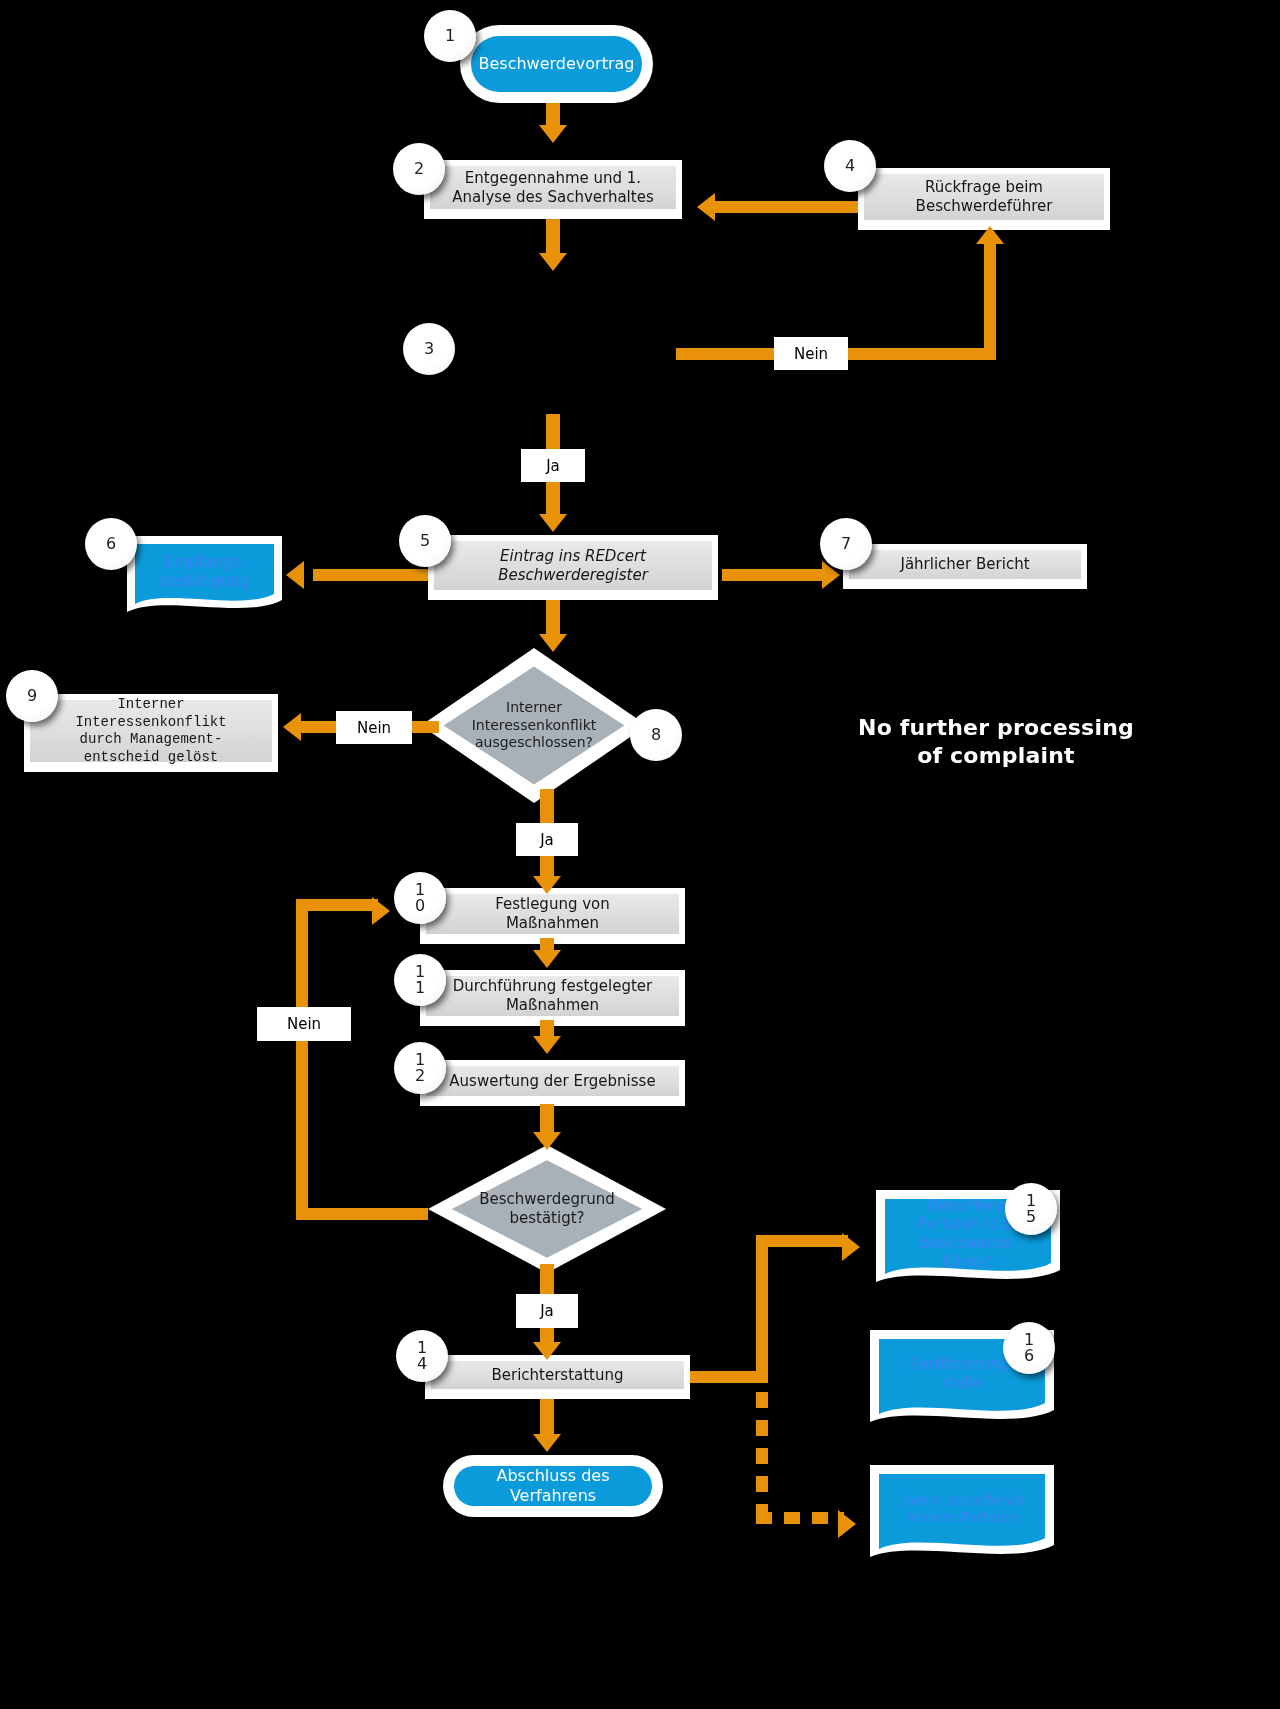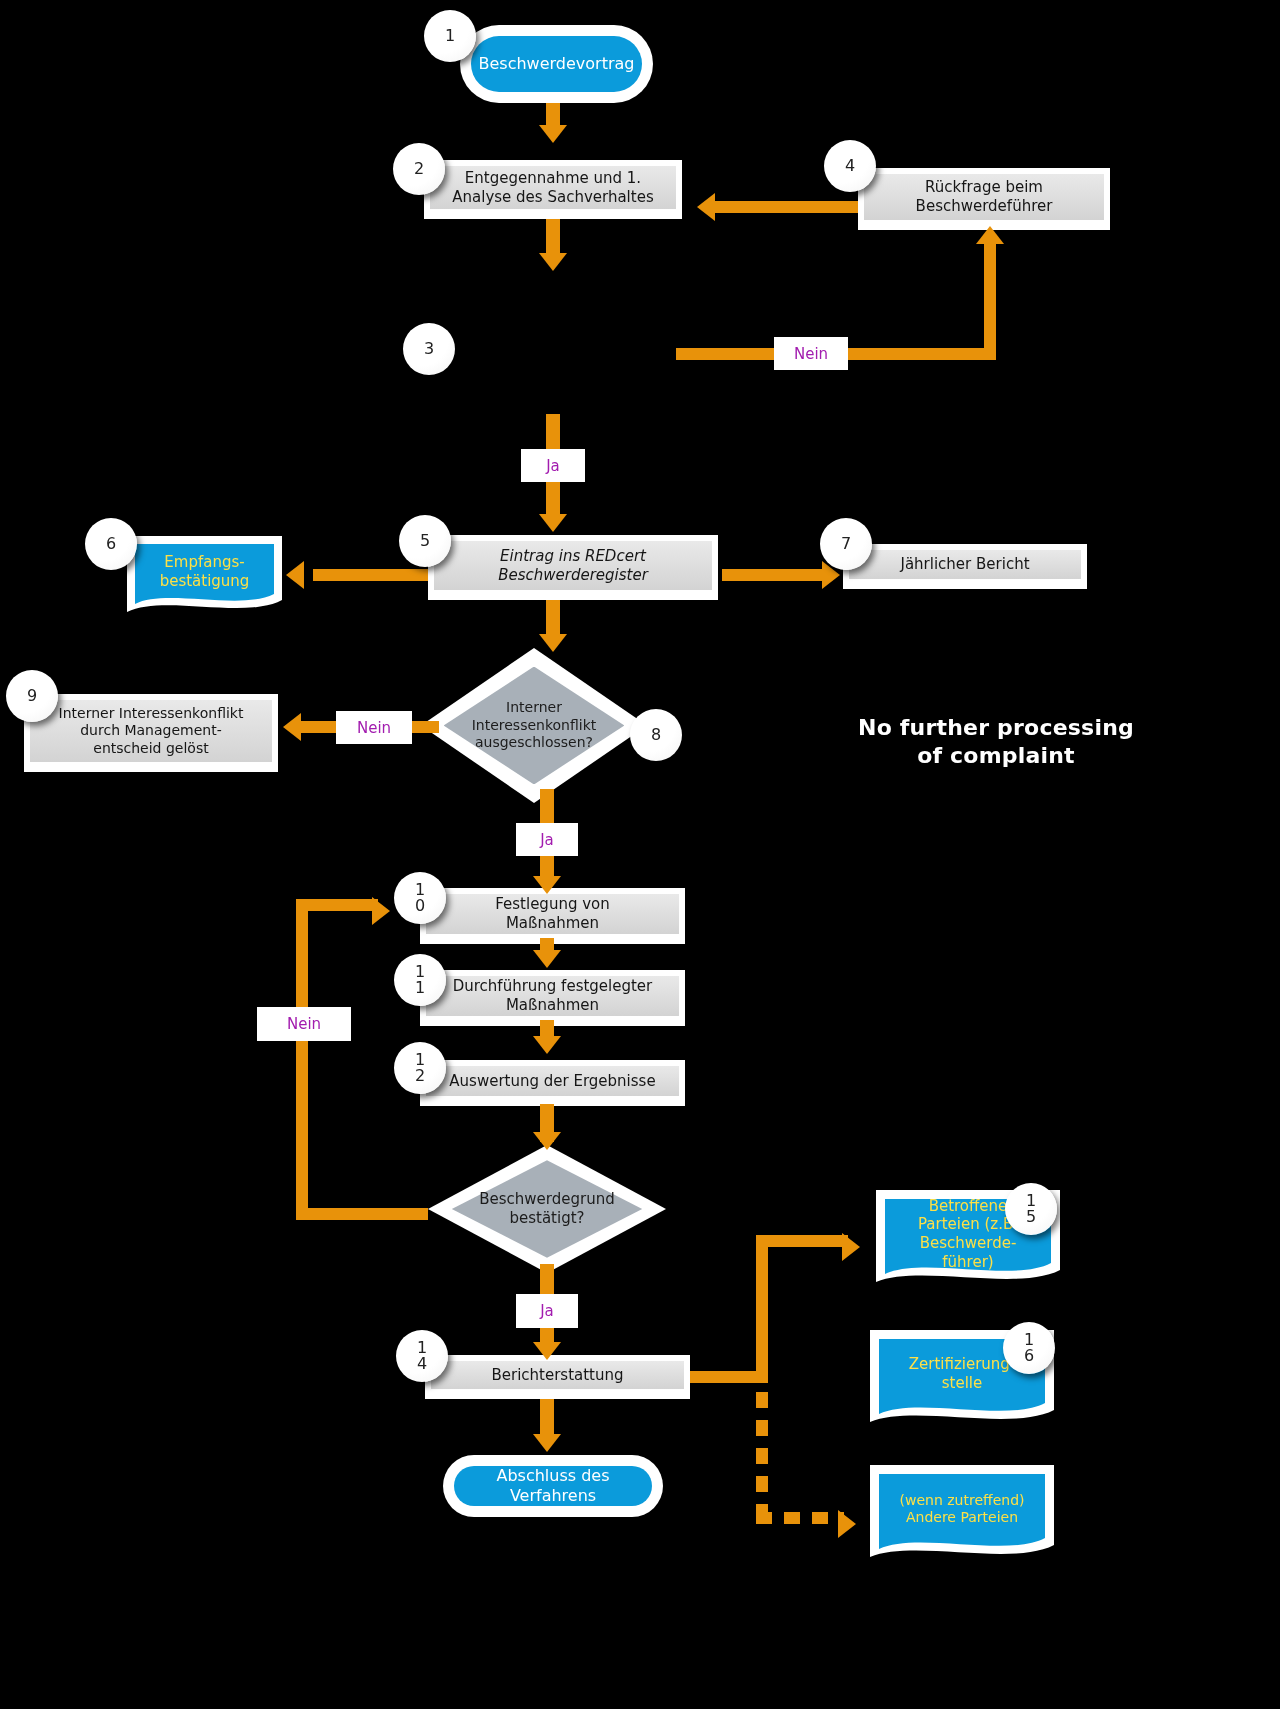--- a/index.html
+++ b/index.html
@@ -33,32 +33,32 @@
   .dec .dfill{position:absolute;left:10%;top:12%;right:10%;bottom:12%;
         background:#a8b0b8;clip-path:polygon(50% 0,100% 50%,50% 100%,0 50%);}
   .dec .dtext{position:relative;z-index:3;text-align:center;color:#1c1c1c;
         font-size:15px;line-height:1.25;width:72%;}
 
   
   .doc{background:#fff;box-shadow:3px 4px 6px rgba(0,0,0,.5);
        -webkit-mask-image:none;}
   .doc .doctext{position:relative;z-index:4;width:100%;height:100%;
        display:flex;align-items:center;justify-content:center;text-align:center;
-       color:#fde047;font-size:15px;line-height:1.25;padding:2px 10px;box-sizing:border-box;}
+       color:#3b82f6;font-size:15px;line-height:1.25;padding:2px 10px;box-sizing:border-box;}
 
   
   .badge{position:absolute;width:52px;height:52px;border-radius:50%;
          background:radial-gradient(circle at 35% 30%,#ffffff 0%,#ffffff 55%,#f2f2f2 100%);
          box-shadow:3px 4px 6px rgba(0,0,0,.55);
          display:flex;align-items:center;justify-content:center;
          font-size:16px;color:#222;z-index:9;line-height:1.0;text-align:center;}
   .badge span{display:block;width:14px;}
 
   
-  .chip{position:absolute;background:#fff;color:#a21caf;font-size:15px;
+  .chip{position:absolute;background:#fff;color:#000000;font-size:15px;
         display:flex;align-items:center;justify-content:center;z-index:6;}
 
   
   .ln{position:absolute;background:#e8920a;z-index:2;}
   .arw{position:absolute;width:0;height:0;z-index:3;}
   .arw.down{border-left:14px solid transparent;border-right:14px solid transparent;border-top:18px solid #e8920a;}
   .arw.up{border-left:14px solid transparent;border-right:14px solid transparent;border-bottom:18px solid #e8920a;}
   .arw.left{border-top:14px solid transparent;border-bottom:14px solid transparent;border-right:18px solid #e8920a;}
   .arw.right{border-top:14px solid transparent;border-bottom:14px solid transparent;border-left:18px solid #e8920a;}
   .dash-v{position:absolute;z-index:2;
@@ -226,21 +226,21 @@
       <div>ausgeschlossen?</div>
     </div>
   </div>
   <div class="badge" style="left:630px;top:709px;">
     <span>8</span>
   </div>
 
   <div class="chip" style="left:336px;top:711px;width:76px;height:33px;">Nein</div>
 
   <div class="node proc" style="left:24px;top:694px;width:254px;height:78px;">
-    <div class="inner" style="font-size:14px;">
+    <div class="inner" style="font-size:14px;font-family:Liberation Mono, monospace;">
       <div>
         <div>Interner Interessenkonflikt</div>
         <div>durch Management-</div>
         <div>entscheid gelöst</div>
       </div>
     </div>
   </div>
   <div class="badge" style="left:6px;top:670px;">
     <span>9</span>
   </div>

